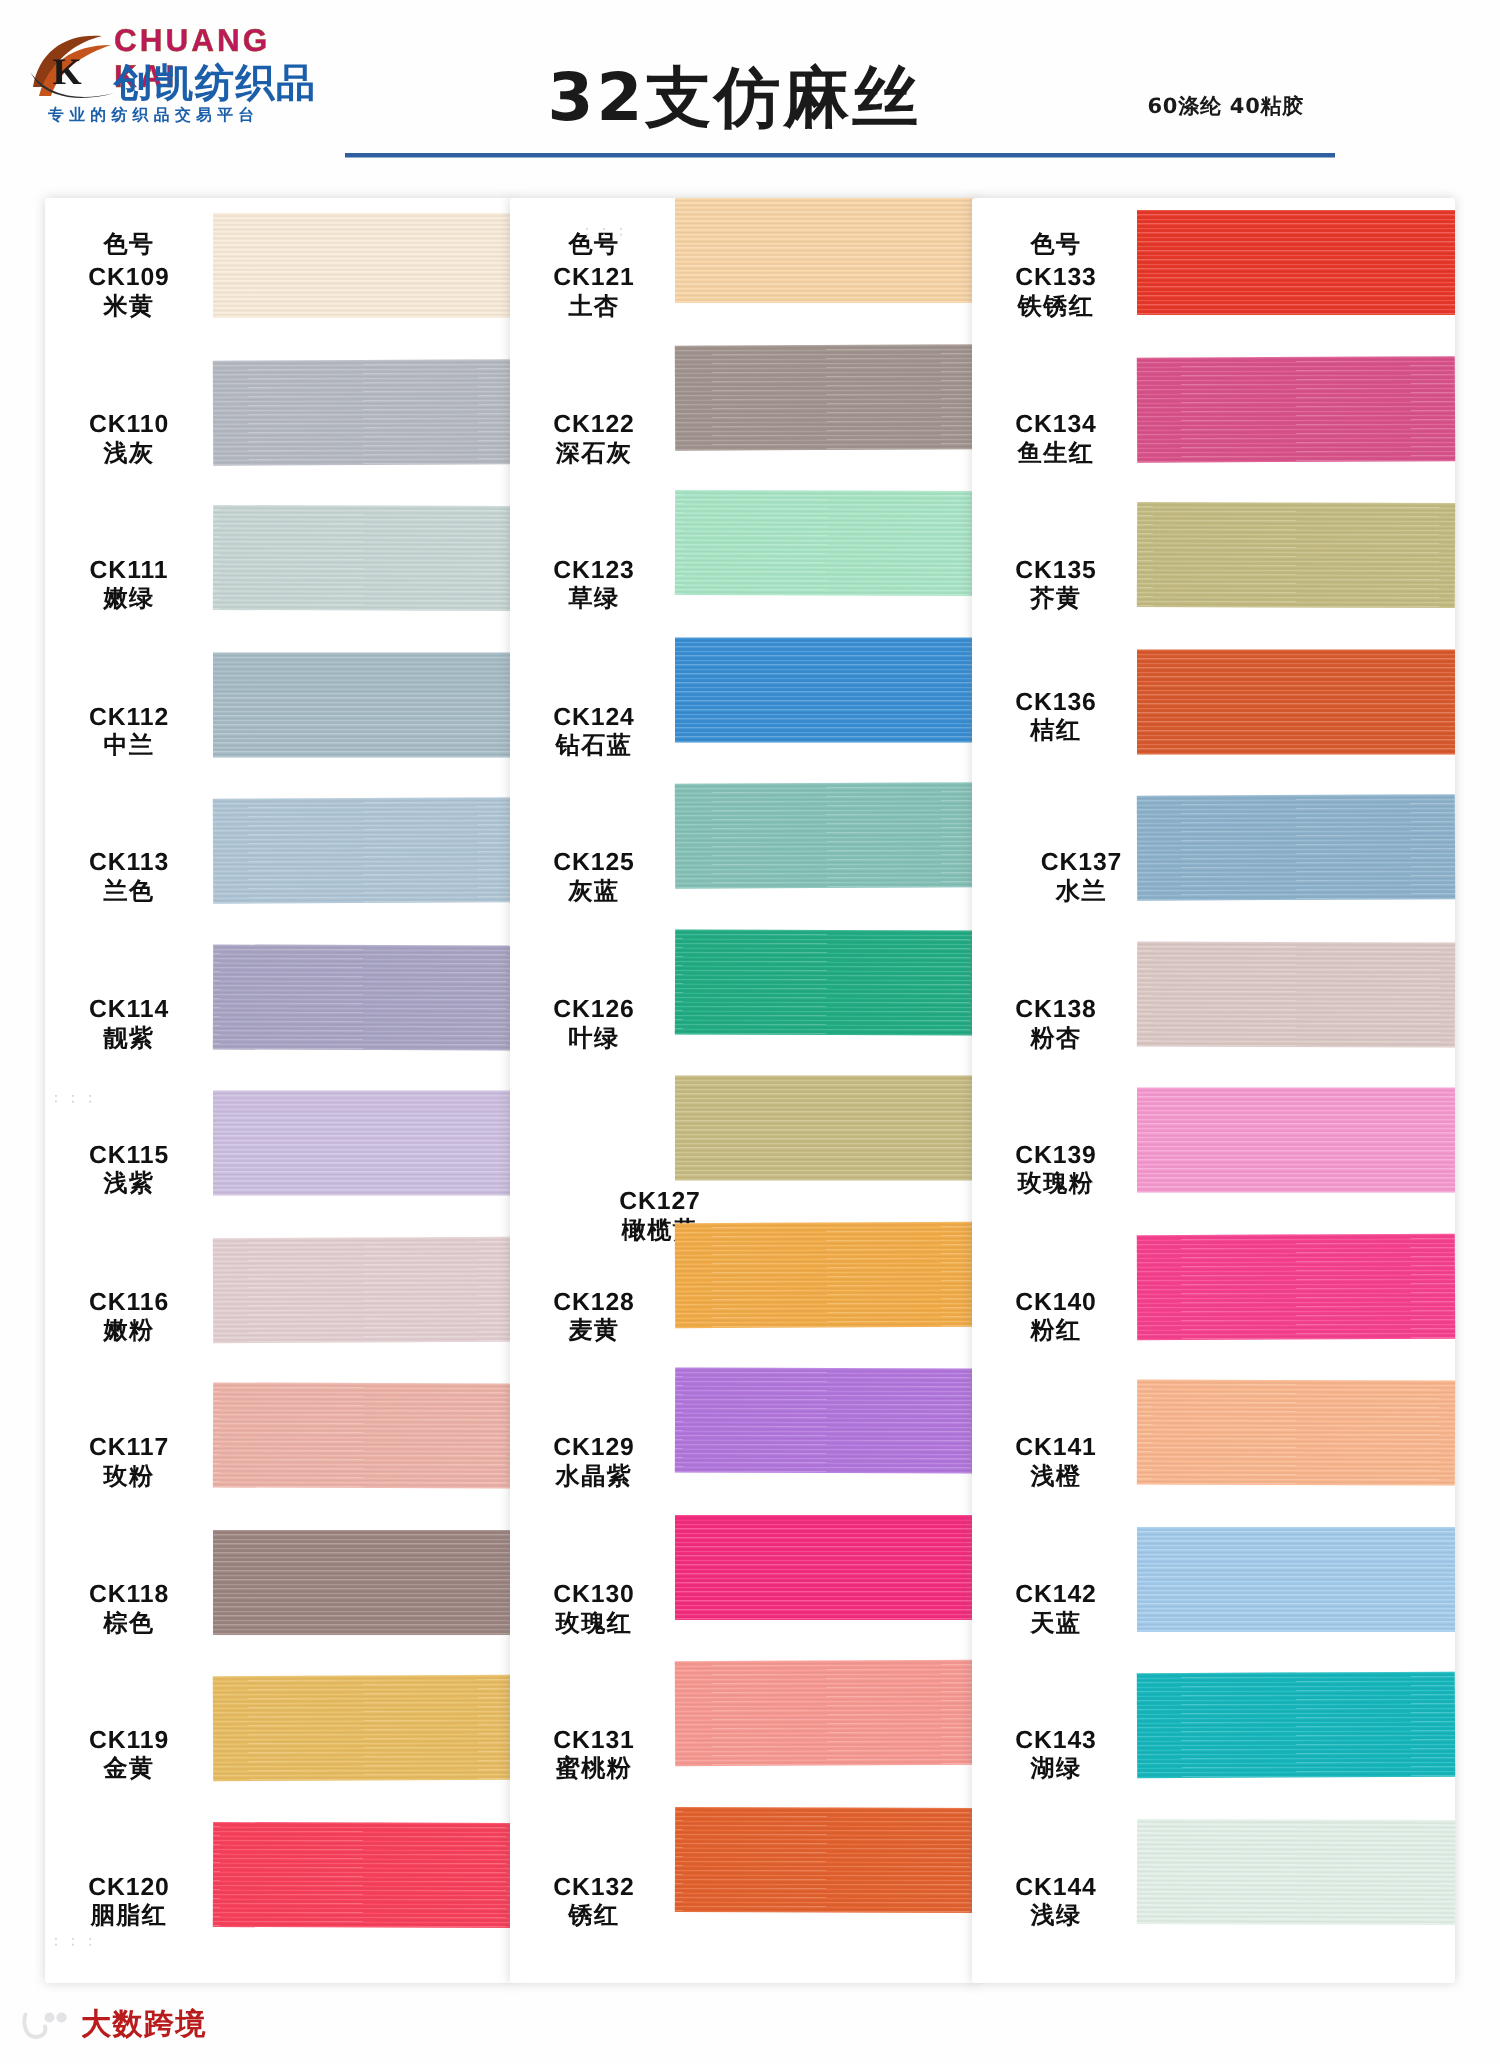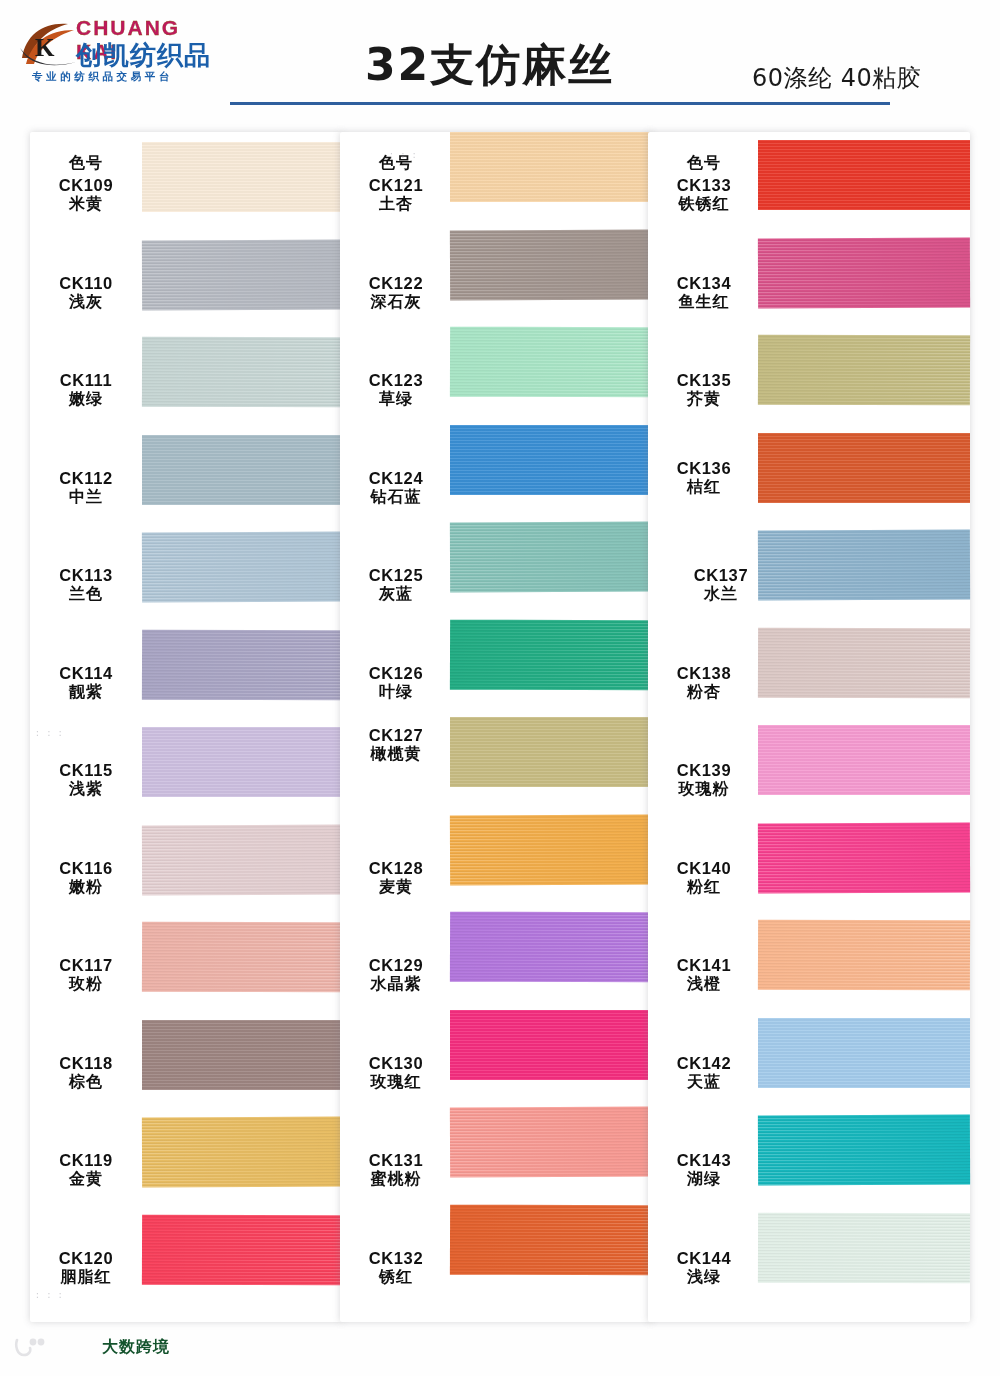--- a/index.html
+++ b/index.html
@@ -44,22 +44,22 @@
 
   #title-block { position: absolute; left: 230px; top: 36px; width: 700px; }
   #main-title {
     position: absolute; left: 135px; top: 0;
     font-size: 44px; font-weight: bold; color: #1a1a1a;
     letter-spacing: 2px;
     font-family: "DejaVu Sans", sans-serif;
     white-space: nowrap;
   }
   #subtitle {
-    position: absolute; left: 522px; top: 26px;
-    font-size: 24px; font-weight: normal; color: #1a1a1a;
+    position: absolute; left: 535px; top: 26px;
+    font-size: 14px; font-weight: bold; color: #1a1a1a;
     letter-spacing: 0.5px;
     font-family: "DejaVu Sans", sans-serif;
     white-space: nowrap;
   }
   #title-rule {
     position: absolute; left: 0px; top: 66px;
     width: 660px; height: 3px;
     background: #2f5f9e;
   }
 
@@ -126,22 +126,22 @@
   #wechat-text {
     font-size: 25px; font-weight: bold; color: #d8d8da;
     font-family: "DejaVu Sans", sans-serif;
     letter-spacing: 0.5px;
   }
   #watermark {
     position: absolute; left: 14px; top: 14px;
     display: flex; align-items: center; gap: 6px;
   }
   #watermark-text {
-    font-size: 16px; font-weight: bold; color: #14532d;
-    font-family: "DejaVu Sans", sans-serif; letter-spacing: 1px; margin-left: 48px;
+    font-size: 20px; font-weight: bold; color: #b91c1c;
+    font-family: "DejaVu Sans", sans-serif; letter-spacing: 1px;
   }
   .dots-deco {
     position: absolute; font-size: 10px; color: #cfcfd4; letter-spacing: 3px;
   }
 </style>
 </head>
 <body>
 
 <div id="page">
 
@@ -258,21 +258,21 @@
             <span class="name">钻石蓝</span>
           </div>
           <div class="lbl" style="top: 434px;">
             <span class="code">CK125</span>
             <span class="name">灰蓝</span>
           </div>
           <div class="lbl" style="top: 531.5px;">
             <span class="code">CK126</span>
             <span class="name">叶绿</span>
           </div>
-          <div class="lbl" style="top: 594px;">
+          <div class="lbl" style="top: 660px; margin-left: 44px;">
             <span class="code">CK127</span>
             <span class="name">橄榄黄</span>
           </div>
           <div class="lbl" style="top: 726.5px;">
             <span class="code">CK128</span>
             <span class="name">麦黄</span>
           </div>
           <div class="lbl" style="top: 824px;">
             <span class="code">CK129</span>
             <span class="name">水晶紫</span>

